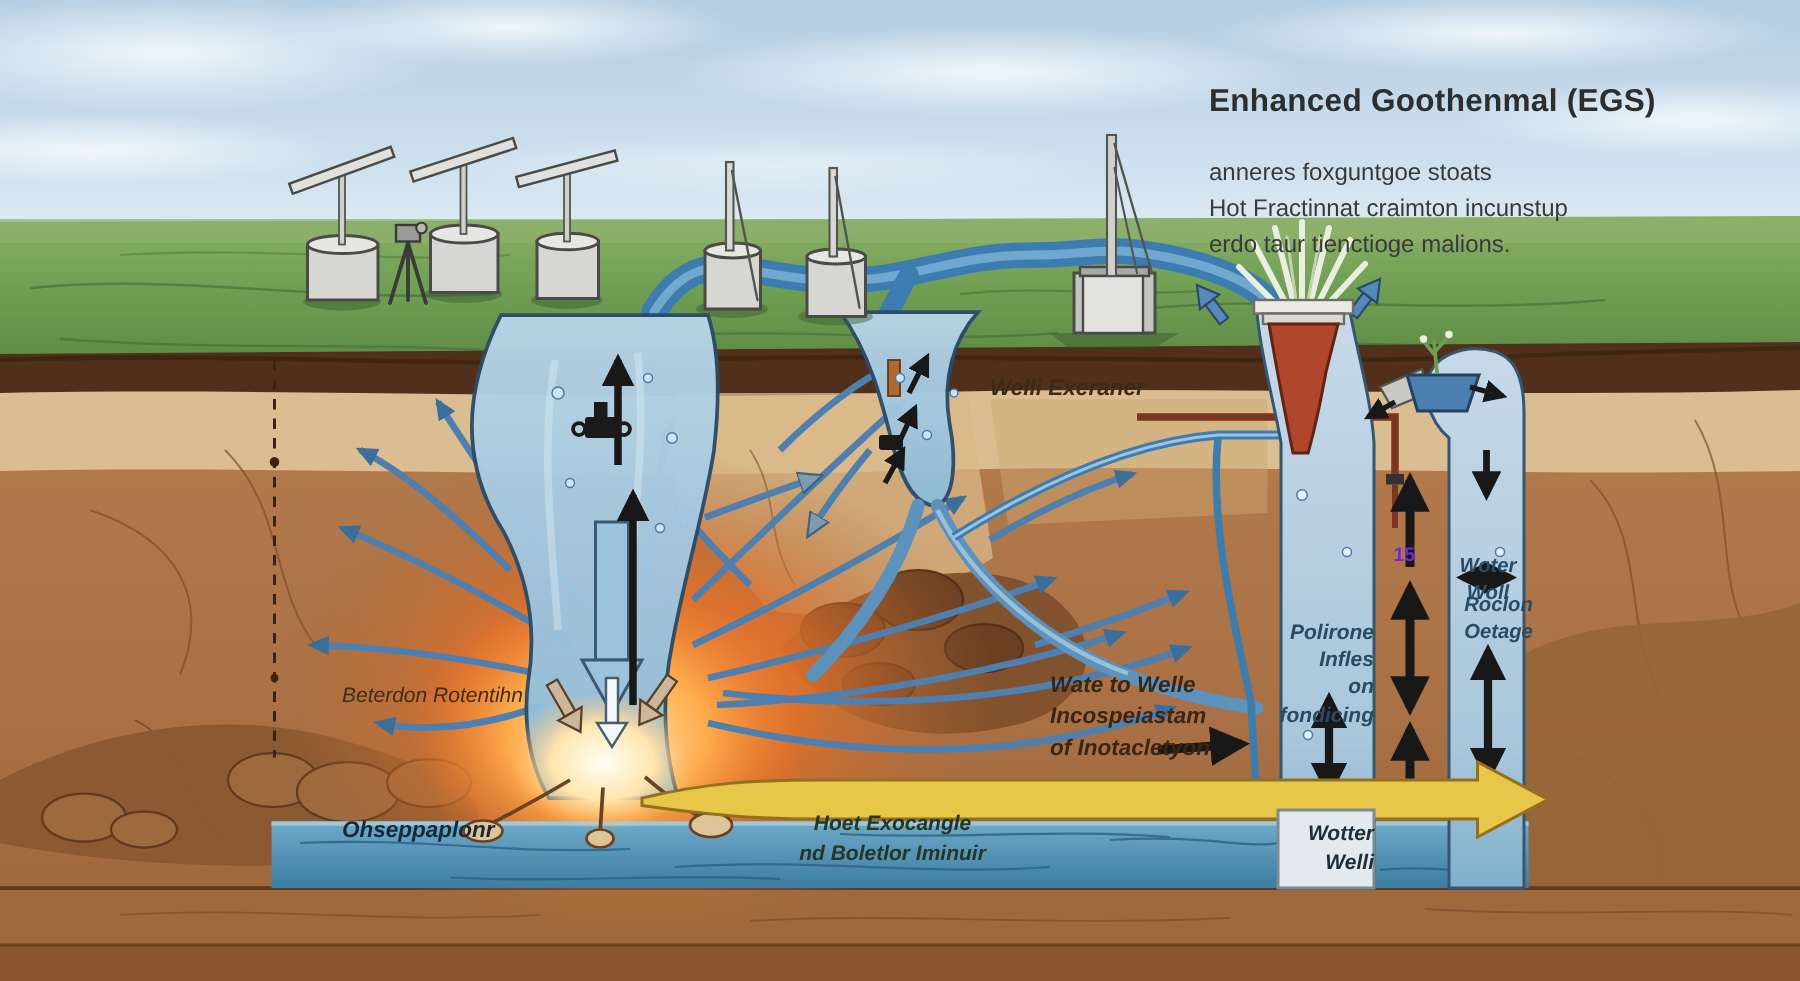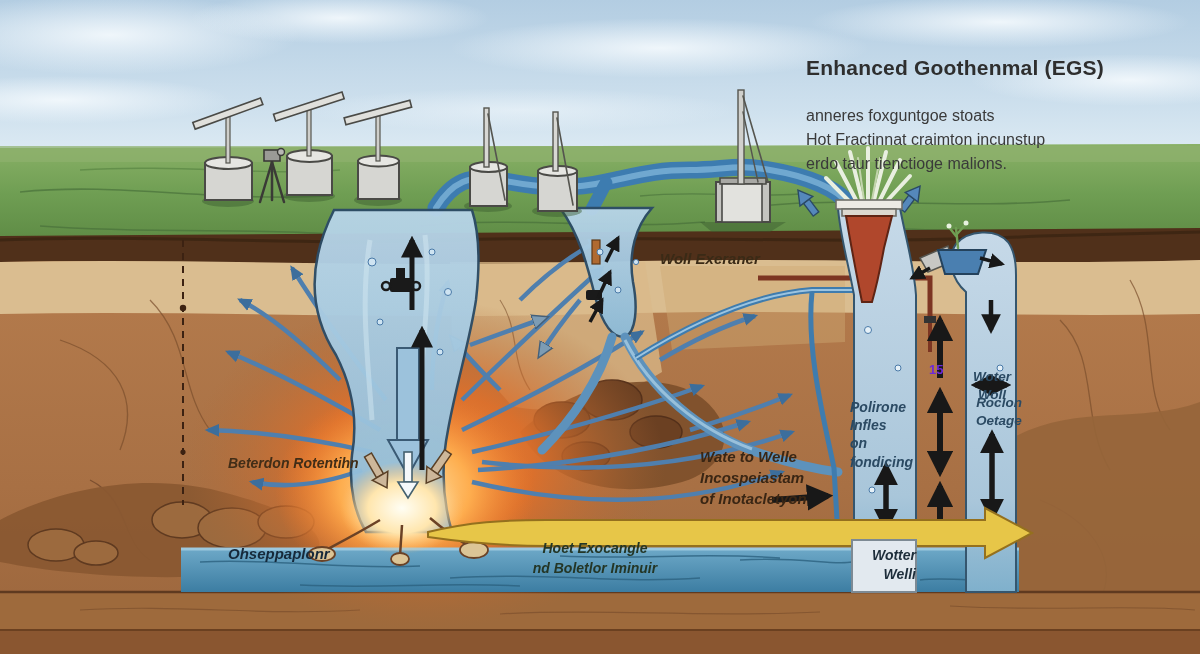--- a/index.html
+++ b/index.html
@@ -4,24 +4,24 @@
 <style>
   html,body{margin:0;padding:0;background:#222;}
   #scene{position:relative;width:1200px;height:654px;overflow:hidden;
          font-family:"Liberation Sans",sans-serif;background:#c6d9e8;}
   #scene svg{position:absolute;left:0;top:0;}
   .lbl{position:absolute;white-space:pre-line;pointer-events:none;}
   .title-block{left:806px;top:38px;width:400px;color:#2e2e2e;}
   .title-block .t{font-size:21px;font-weight:bold;letter-spacing:.2px;}
   .title-block .d{font-size:16px;margin-top:6px;line-height:1.5;color:#3a3a3a;}
   .hx-label{left:660px;top:250px;font-size:15px;font-weight:bold;font-style:italic;color:#3a2a16;}
-  .ret-label{left:228px;top:455px;font-size:14px;font-weight:bold;font-style:italic;color:#412d17;}
+  .ret-label{left:228px;top:455px;font-size:14px;font-weight:normal;font-style:italic;color:#412d17;}
   .aq-label{left:228px;top:545px;font-size:15px;font-weight:bold;font-style:italic;color:#16293a;}
   .w2w-label{left:700px;top:446px;font-size:15px;font-weight:bold;font-style:italic;color:#3a2614;line-height:1.4;}
-  .prod-label{left:850px;top:398px;width:66px;text-align:left;font-size:14px;font-weight:bold;font-style:italic;color:#2b4a63;line-height:1.3;}
+  .prod-label{left:850px;top:412px;width:66px;text-align:right;font-size:14px;font-weight:bold;font-style:italic;color:#2b4a63;line-height:1.3;}
   .wwu-label{left:964px;top:346px;width:56px;text-align:center;font-size:13.5px;font-weight:bold;font-style:italic;color:#2b4a63;line-height:1.35;margin-top:22px;}
   .ro-label{left:968px;top:394px;width:62px;text-align:center;font-size:13.5px;font-weight:bold;font-style:italic;color:#2b4a63;line-height:1.35;}
   .d15-label{left:929px;top:362px;font-size:13px;font-weight:bold;color:#6d28d9;}
   .wwb-label{left:852px;top:546px;width:64px;text-align:right;font-size:14px;font-weight:bold;font-style:italic;color:#1d2d3a;line-height:1.35;}
   .bhx-label{left:505px;top:539px;width:180px;text-align:center;font-size:14px;font-weight:bold;font-style:italic;color:#243626;line-height:1.4;}
 </style>
 </head>
 <body>
 
 <div id="scene">
@@ -404,21 +404,21 @@
   </g>
 </g>
 </svg>
 
 <div class="lbl title-block">
   <div class="t">Enhanced Goothenmal (EGS)</div>
   <div class="d">anneres foxguntgoe stoats
 Hot Fractinnat craimton incunstup
 erdo taur tienctioge malions.</div>
 </div>
-<div class="lbl hx-label">Woll Exeraner</div>
+<div class="lbl hx-label">Welli Exeraner</div>
 <div class="lbl ret-label">Beterdon Rotentihn</div>
 <div class="lbl aq-label">Ohseppaplonr</div>
 <div class="lbl w2w-label">Wate to Welle
 Incospeiastam
 of Inotacletyon</div>
 <div class="lbl prod-label">Polirone
 Infles
 on
 fondicing</div>
 <div class="lbl wwu-label">Woter

